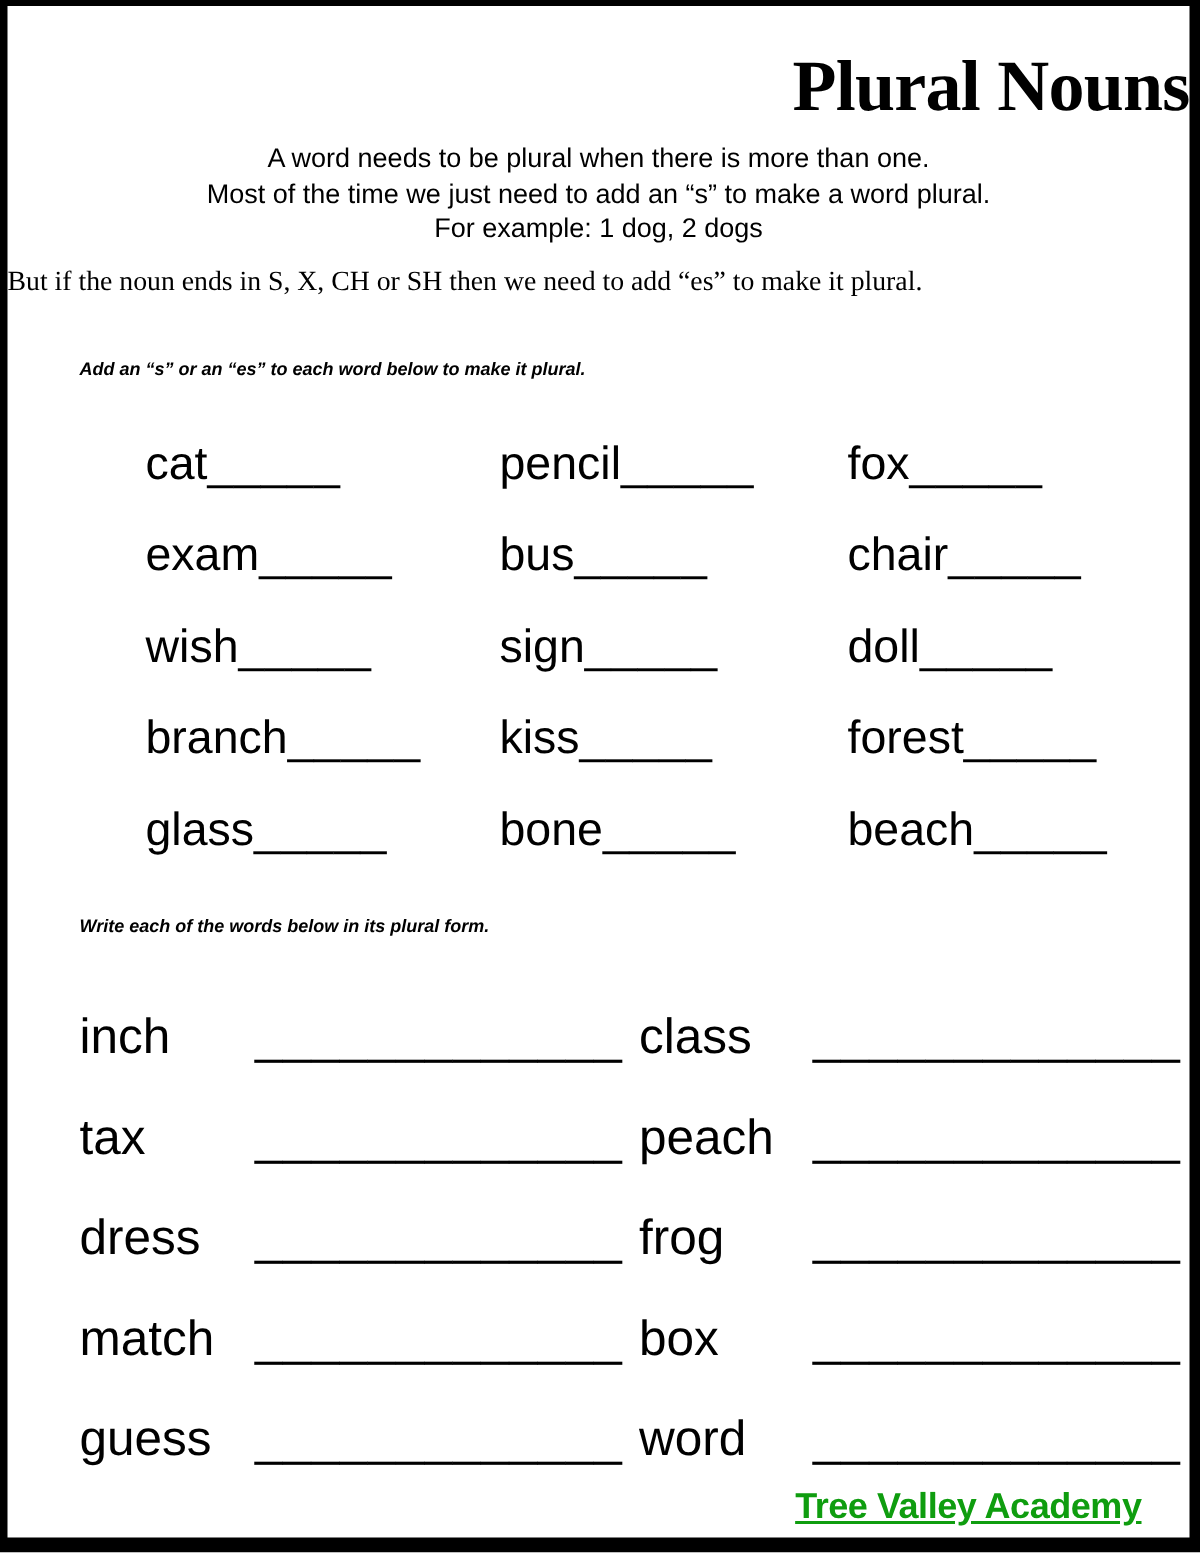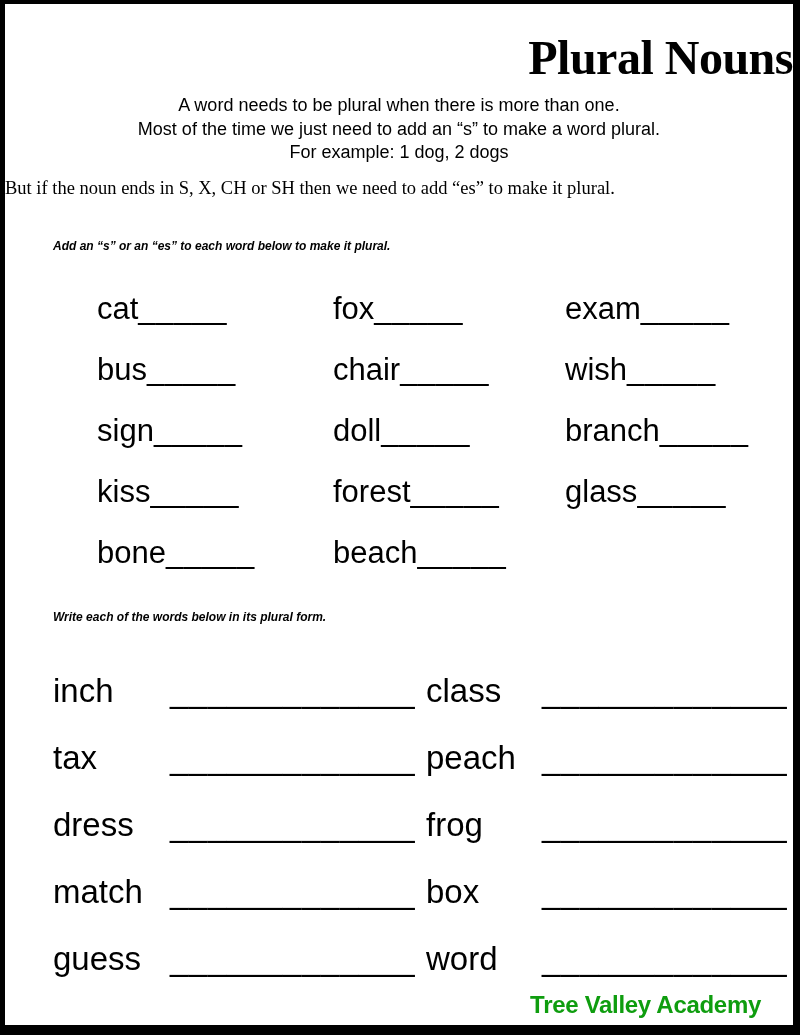--- a/index.html
+++ b/index.html
@@ -63,20 +63,21 @@
     line-height: 67px;
   }
   .cell { white-space: nowrap; }
   .blank { white-space: pre; letter-spacing: 0.5px; }
   .footer-brand {
     position: absolute;
     right: 32px; bottom: 6px;
     font-size: 24px;
     font-weight: bold;
     letter-spacing: -0.3px;
+    text-decoration: underline;
   }
 </style>
 </head>
 <body>
 
 <div class="page">
 
   <h1 class="title">Plural Nouns</h1>
 
   <div class="intro">
@@ -84,20 +85,21 @@
     <div>Most of the time we just need to add an “s” to make a word plural.</div>
     <div>For example: 1 dog, 2 dogs</div>
   </div>
 
   <div class="rule-line">But if the noun ends in S, X, CH or SH then we need to add “es” to make it plural.</div>
 
   <div class="instruction">Add an “s” or an “es” to each word below to make it plural.</div>
 
   <div class="grid1">
     <div class="cell"><span>cat</span><span class="blank">_____</span></div>
+    <div class="cell"><span>pencil</span><span class="blank">_____</span></div>
     <div class="cell"><span>fox</span><span class="blank">_____</span></div>
 
     <div class="cell"><span>exam</span><span class="blank">_____</span></div>
     <div class="cell"><span>bus</span><span class="blank">_____</span></div>
     <div class="cell"><span>chair</span><span class="blank">_____</span></div>
 
     <div class="cell"><span>wish</span><span class="blank">_____</span></div>
     <div class="cell"><span>sign</span><span class="blank">_____</span></div>
     <div class="cell"><span>doll</span><span class="blank">_____</span></div>
 

